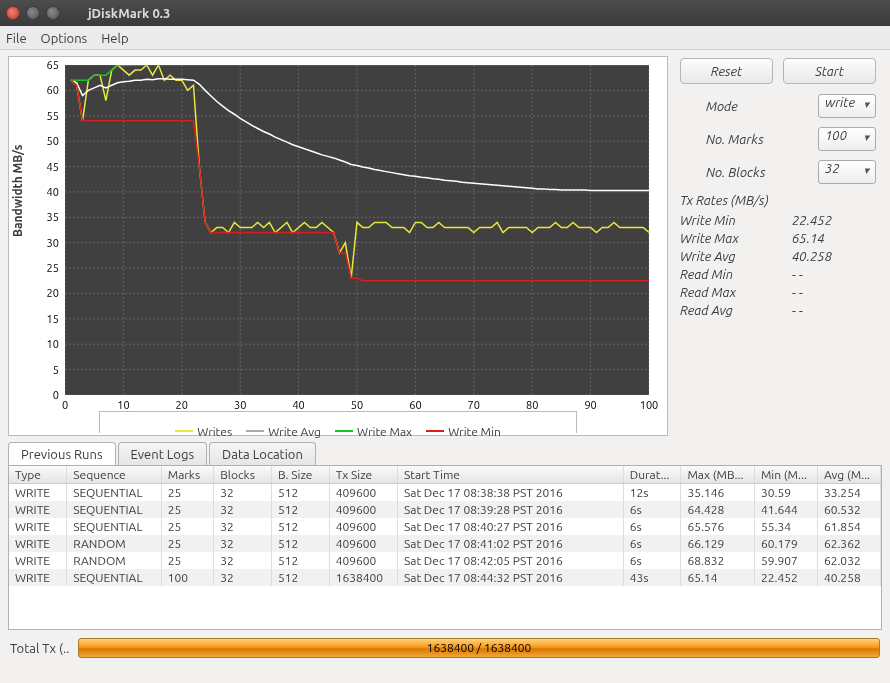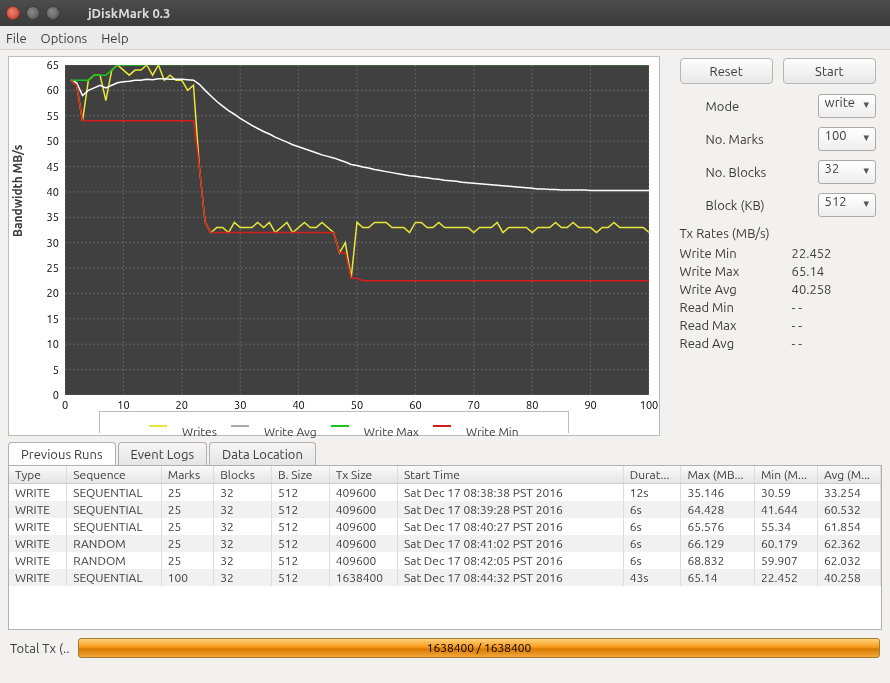--- a/index.html
+++ b/index.html
@@ -72,25 +72,26 @@
   display:flex;
   justify-content:center;
   align-items:center;
   gap: 14px;
   font-size: 12px;
   border: 1px solid #bbb;
   border-bottom:none;
   margin: 0 90px;
   background:#fff;
 }
-.legend-item { display:flex; align-items:flex-start; gap:15px;margin-top:17px;}
+.legend-item { display:flex; align-items:center; gap:4px;margin-top:17px;}
 .legend-swatch { width: 18px; height: 2px; }
 .sidepanel {
   flex:1;
-  padding: 2px 6px 0 20px;
+  padding: 2px 6px 0 12px;
+  font-style: italic;
 }
 .btnrow { display:flex; gap: 10px; margin-bottom: 10px; }
 .btn {
   flex:1;
   height: 26px;
   background: linear-gradient(#fdfdfd,#e8e8e8);
   border: 1px solid #b5b5b5;
   border-radius: 4px;
   text-align:center;
   line-height:24px;
@@ -286,24 +287,20 @@
         <div class="combo">write</div>
       </div>
     <div class="formrow">
         <label>No. Marks</label>
         <div class="combo">100</div>
       </div>
     <div class="formrow">
         <label>No. Blocks</label>
         <div class="combo">32</div>
       </div>
-    <div class="formrow">
-        <label>Block (KB)</label>
-        <div class="combo">512</div>
-      </div>
     <div class="txhdr">Tx Rates (MB/s)</div>
     <div class="statrow">
         <label>Write Min</label>
         <span>22.452</span>
       </div>
     <div class="statrow">
         <label>Write Max</label>
         <span>65.14</span>
       </div>
     <div class="statrow">

